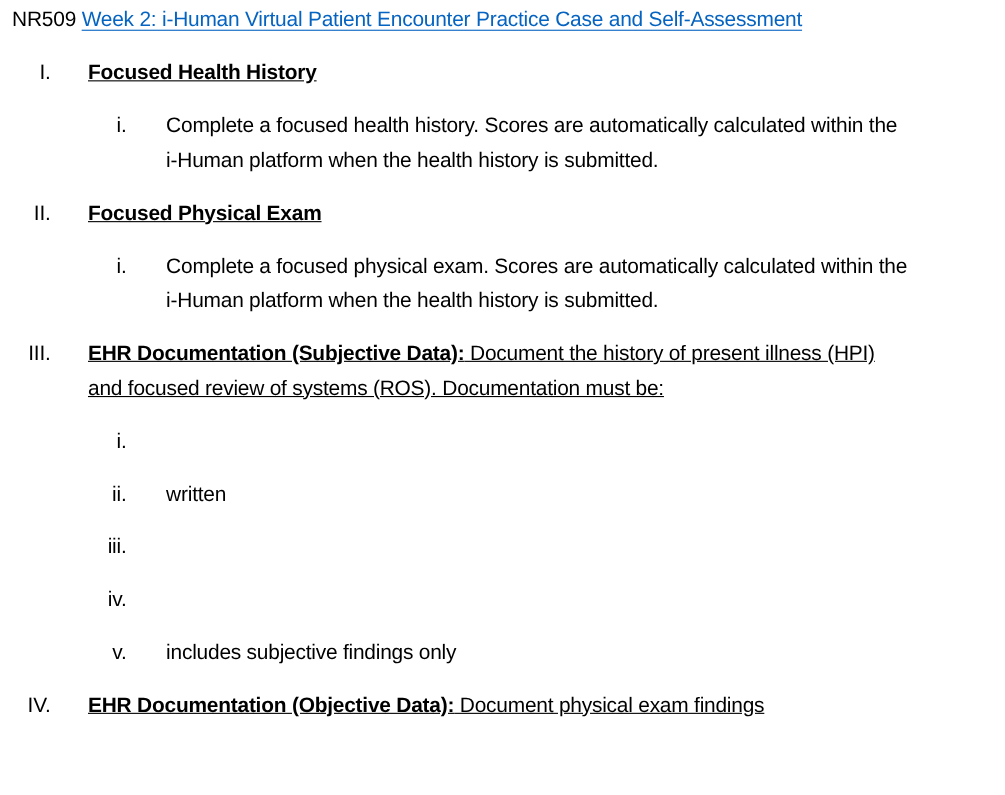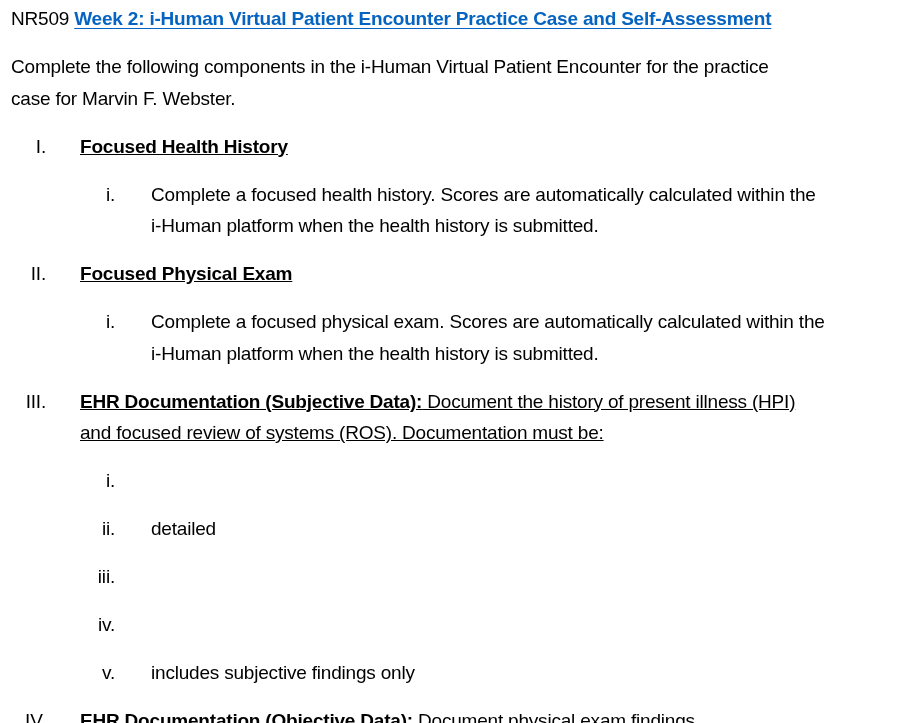--- a/index.html
+++ b/index.html
@@ -4,40 +4,38 @@
 <style>
   html,body{margin:0;padding:0;}
   body{
     width:914px;height:723px;overflow:hidden;background:#ffffff;
     font-family:"Liberation Sans", sans-serif;
     font-size:19px;line-height:31.5px;color:#000000;
     letter-spacing:-0.2px;
   }
   .doc{padding:3px 0 0 11px;width:903px;}
   .block{margin:0 0 16.5px 0;}
-  .title-line a{color:#0563C1;text-decoration:underline;text-underline-offset:3px;cursor:pointer;font-weight:bold;}
+  .title-line a{color:#0563C1;text-decoration:underline;text-underline-offset:3px;cursor:pointer;}
   .pre{white-space:pre-line;}
   .row{display:flex;align-items:flex-start;}
   .num{flex:none;text-align:right;}
   .lvl1 .num{width:35px;}
   .lvl1 .content{padding-left:34px;text-decoration:underline;}
   .lvl2 .num{width:104px;}
   .lvl2 .content{padding-left:36px;}
   .content{flex:1;white-space:pre-line;}
   b{font-weight:700;}
 </style>
 </head>
 <body>
 
 <div class="doc">
 
   <p class="block title-line"><span>NR509 </span><a href="#">Week 2: i-Human Virtual Patient Encounter Practice Case and Self-Assessment</a></p>
 
-  <p class="block pre">Complete the following components in the i-Human Virtual Patient Encounter for the practice
-case for Marvin F. Webster.</p>
 
   <div class="block row lvl1">
     <span class="num">I.</span>
     <span class="content"><b>Focused Health History</b><span></span></span>
   </div>
 
   <div class="block row lvl2">
     <span class="num">i.</span>
     <span class="content">Complete a focused health history. Scores are automatically calculated within the
 i-Human platform when the health history is submitted.</span>
@@ -59,21 +57,21 @@
     <span class="content"><b>EHR Documentation (Subjective Data):</b><span> Document the history of present illness (HPI)
 and focused review of systems (ROS). Documentation must be:</span></span>
   </div>
 
   <div class="block row lvl2">
     <span class="num">i.</span>
   </div>
 
   <div class="block row lvl2">
     <span class="num">ii.</span>
-    <span class="content">detailed</span>
+    <span class="content">written</span>
   </div>
 
   <div class="block row lvl2">
     <span class="num">iii.</span>
   </div>
 
   <div class="block row lvl2">
     <span class="num">iv.</span>
   </div>
 

